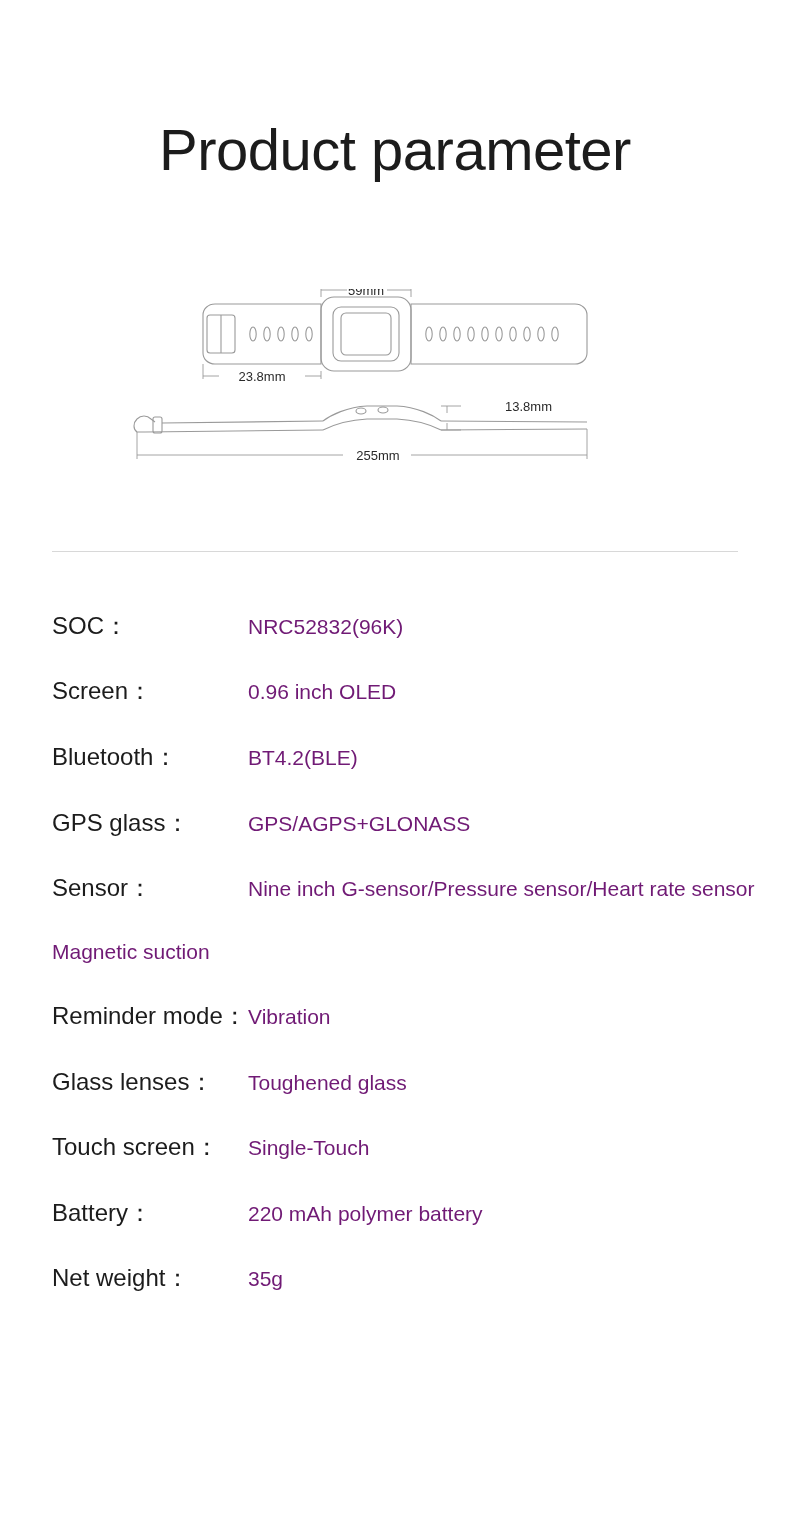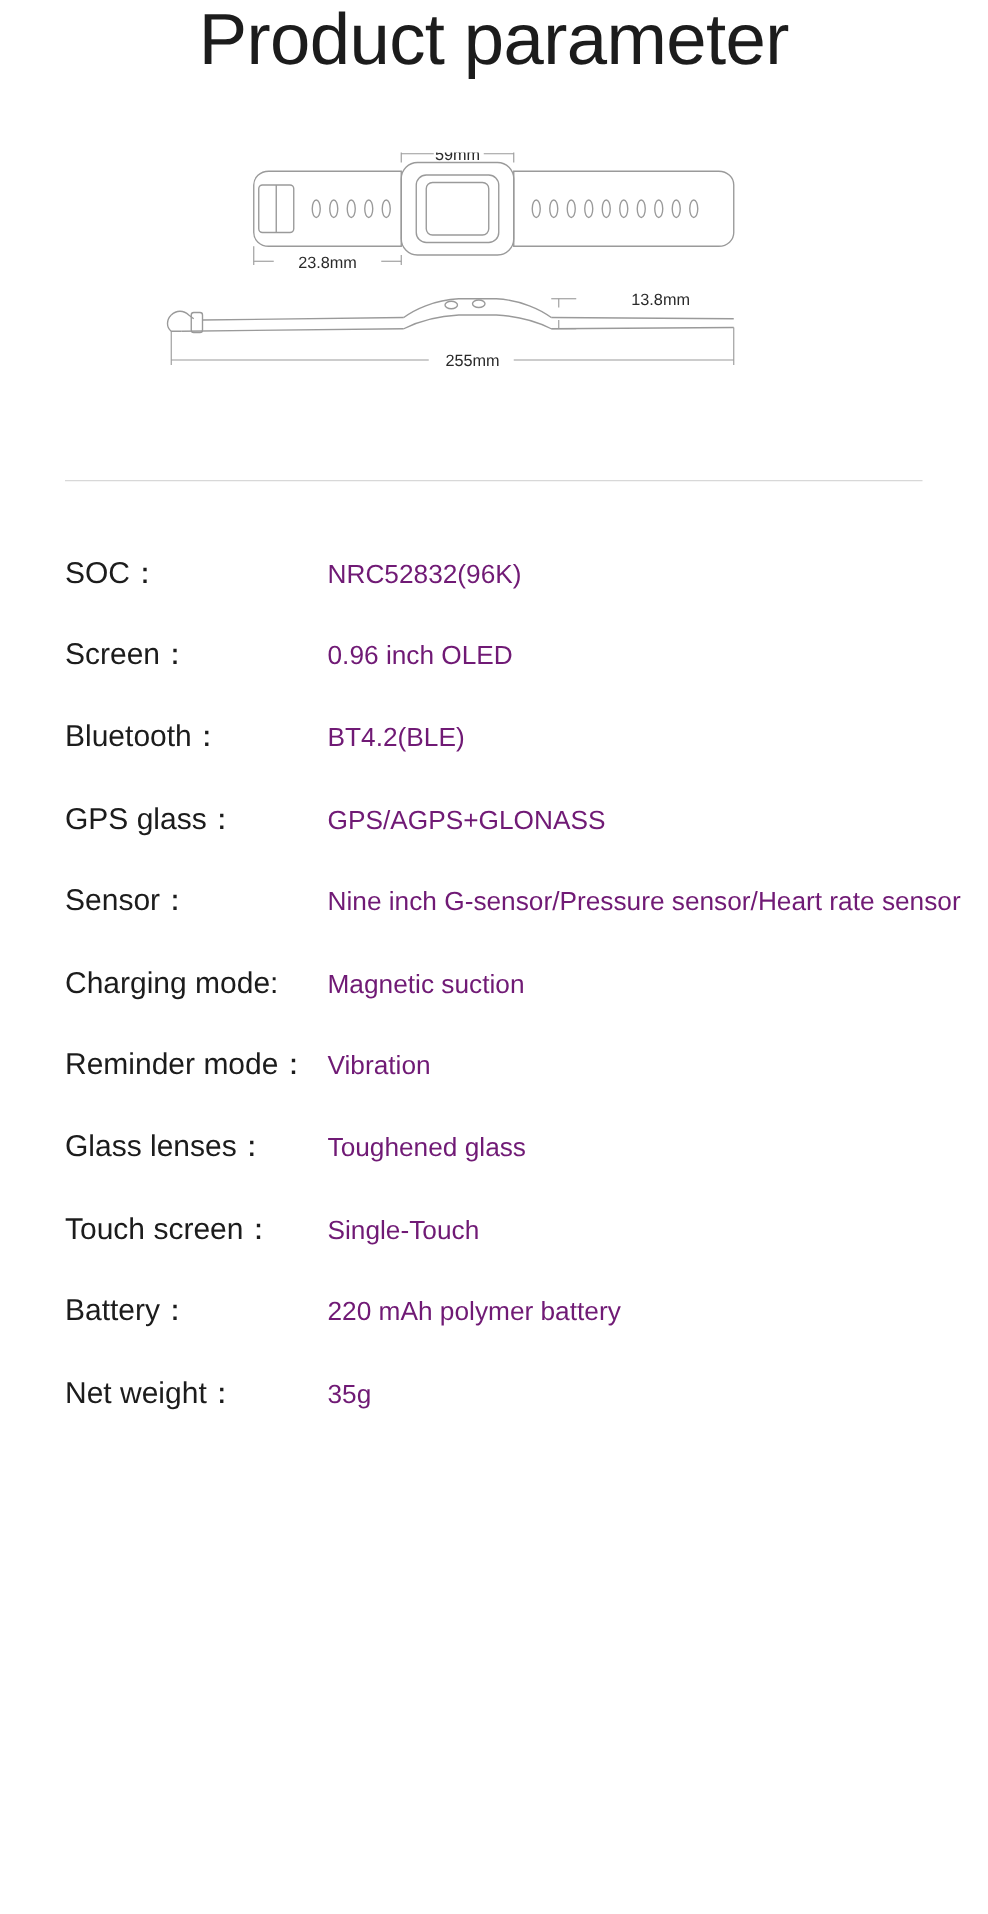--- a/index.html
+++ b/index.html
@@ -17,29 +17,30 @@
   }
 
   
   .page-title {
     text-align: center;
     font-size: 58px;
     font-weight: 400;
     letter-spacing: -0.5px;
     color: #1c1c1c;
     margin: 0;
+    padding-top: 118px;
     line-height: 1.1;
   }
 
   
   .diagram {
     position: relative;
     width: 600px;
     height: 210px;
-    margin: 58px auto 0 auto;
+    margin: 107px auto 0 auto;
   }
   .diagram svg {
     display: block;
   }
 
   
   .divider {
     width: 686px;
     height: 1px;
     background: #d8d8d8;
@@ -50,21 +51,20 @@
   .spec-list {
     margin: 60px 0 0 0;
     padding: 0 0 0 52px;
     list-style: none;
   }
   .spec-row {
     display: flex;
     align-items: baseline;
     margin-bottom: 38px;
     line-height: 1.15;
-    gap: 14px;
   }
   .spec-label {
     width: 196px;
     flex: 0 0 196px;
     font-size: 24px;
     color: #1c1c1c;
     font-weight: 400;
     white-space: nowrap;
   }
   .spec-value {
@@ -175,21 +175,20 @@
   </li>
   <li class="spec-row">
     <span class="spec-label">GPS glass：</span>
     <span class="spec-value">GPS/AGPS+GLONASS</span>
   </li>
   <li class="spec-row">
     <span class="spec-label">Sensor：</span>
     <span class="spec-value">Nine inch G-sensor/Pressure sensor/Heart rate sensor</span>
   </li>
   <li class="spec-row">
-    <span class="spec-label">Charging mode:</span>
     <span class="spec-value">Magnetic suction</span>
   </li>
   <li class="spec-row">
     <span class="spec-label">Reminder mode：</span>
     <span class="spec-value">Vibration</span>
   </li>
   <li class="spec-row">
     <span class="spec-label">Glass lenses：</span>
     <span class="spec-value">Toughened glass</span>
   </li>

